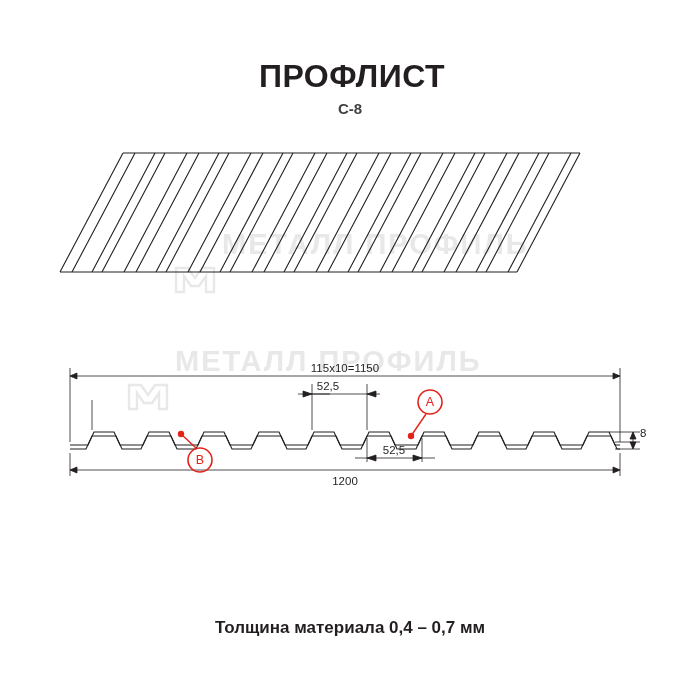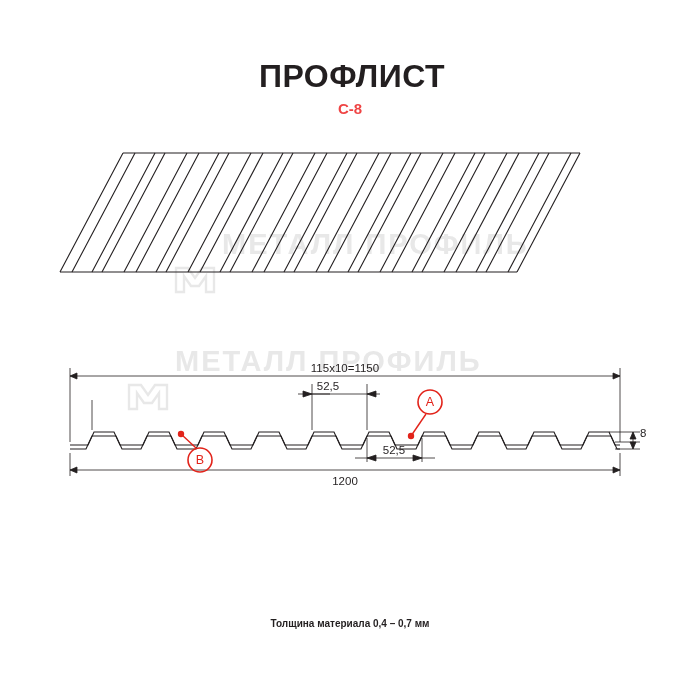--- a/index.html
+++ b/index.html
@@ -31,29 +31,29 @@
     color: #231f20;
   }
   .subtitle {
     position: absolute;
     top: 100px;
     left: 0;
     width: 700px;
     text-align: center;
     font-size: 15px;
     font-weight: bold;
-    color: #ef4444;
+    color: #404040;
   }
   .footer-note {
     position: absolute;
     top: 618px;
     left: 0;
     width: 700px;
     text-align: center;
-    font-size: 10px;
+    font-size: 17px;
     font-weight: bold;
     color: #231f20;
   }
   .iso-wrap {
     position: absolute;
     top: 140px;
     left: 60px;
     width: 580px;
     height: 170px;
   }

